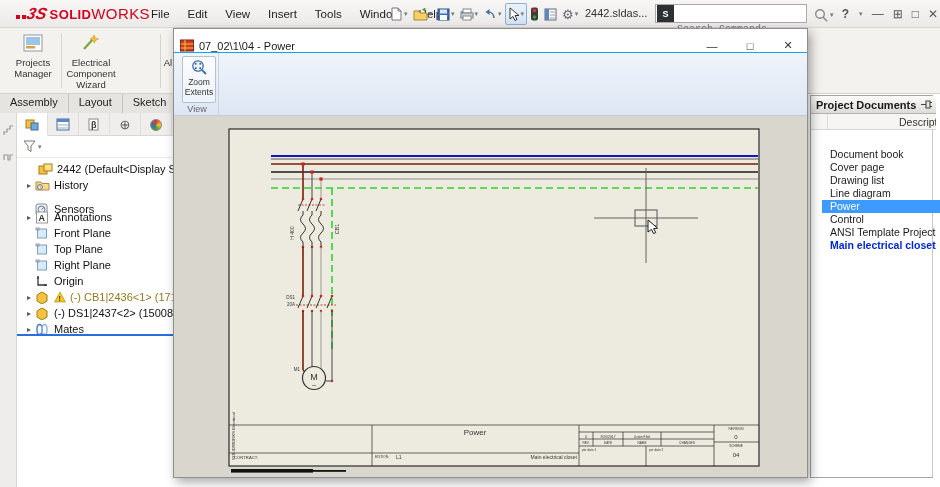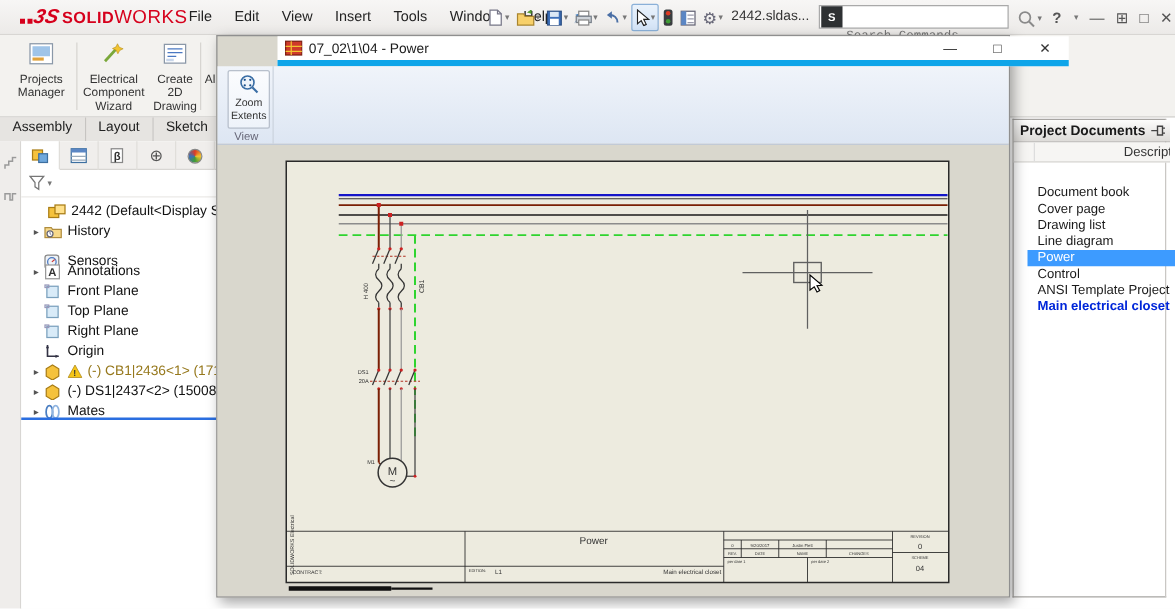--- a/index.html
+++ b/index.html
@@ -58,21 +58,21 @@
   #rphead .t { font-size:11px; font-weight:bold; color:#1a1a1a; margin-left:5px; flex:1; white-space:nowrap; overflow:hidden; }
   #rpcols { position:absolute; left:0; top:18px; width:125px; height:16px; background:#f6f5f3; border-bottom:1px solid #d8d6d3; overflow:hidden; }
   #rpcols .c { position:absolute; left:88px; top:2px; font-size:10.5px; color:#333; white-space:nowrap; }
   #rpcols .div { position:absolute; left:16px; top:0; width:1px; height:16px; background:#ddd; }
   .prow { position:absolute; left:11px; width:125px; height:13px; font-size:10.5px; color:#1a1a1a; padding-left:8px; white-space:nowrap; overflow:hidden; line-height:13px; }
   .prow.sel { background:#3d9bff; color:#fff; }
   .prow.hl { color:#0026d9; font-weight:bold; }
 
   
   #fwin { position:absolute; left:173px; top:28px; width:635px; height:450px; background:#d9d7cd; border:1px solid #8f8f8f; box-shadow:3px 4px 10px rgba(0,0,0,.35); }
-  #ftitle { position:absolute; left:0; top:0; width:633px; height:24px; background:#fff; border-bottom:5px solid #0ea5e9; display:flex; align-items:center;margin-left:48px; }
+  #ftitle { position:absolute; left:0; top:0; width:633px; height:24px; background:#fff; border-bottom:1px solid #0ea5e9; display:flex; align-items:flex-end; }
   #ftitle .t { font-size:11px; color:#1a1a1a; margin-left:5px; flex:1; }
   #ftitle .wc { width:38px; text-align:center; font-size:11px; color:#333; }
   #fribbon { position:absolute; left:0; top:24px; width:633px; height:63px; background:linear-gradient(#f0f4fa,#dde6f3); border-bottom:1px solid #c2cad6; }
   #zebtn { position:absolute; left:6px; top:3px; width:34px; height:47px; border:1px solid #b8c0cc; background:linear-gradient(#fbfcfe,#eef3fa); border-radius:2px; text-align:center; font-size:8.5px; line-height:1.1; color:#333; }
   #zegroup { position:absolute; left:2px; top:0; width:43px; height:62px; border-right:1px solid #ccd3de; }
   #zelabel { position:absolute; left:0; bottom:1px; width:42px; text-align:center; font-size:9px; color:#667; }
   #fcanvas { position:absolute; left:0; top:87px; width:633px; height:361px; background:#d9d7cd; }
   .schsvg { position:absolute; left:0; top:0; pointer-events:none; }
   svg text { font-family:"Liberation Sans", sans-serif; fill:#333; }
 </style>
@@ -197,30 +197,20 @@
         </svg>
       <div>Projects Manager</div>
     </div>
     <div class="rsep" style="left:61px"></div>
     <div class="rbtn" style="left:63px;width:56px">
       <svg class="rico" width="20" height="18" viewBox="0 0 20 18">
           <path d="M3 15L13 4" stroke="#7aa83a" stroke-width="2.2"></path>
           <path d="M13 1l1.4 2.8L17.5 5l-2.8 1.4L13.3 9l-1.4-2.8L9 4.8l2.8-1.3z" fill="#f2c431" stroke="#b8901c" stroke-width=".5"></path>
         </svg>
       <div>Electrical Component Wizard</div>
-    </div>
-    <div class="rbtn" style="left:121px;width:38px">
-      <svg class="rico" width="20" height="18" viewBox="0 0 20 18">
-          <rect x="1.5" y="1.5" width="17" height="15" fill="#fff" stroke="#8a98a8"></rect>
-          <line x1="4" y1="5" x2="16" y2="5" stroke="#4a78c2"></line>
-          <line x1="4" y1="8" x2="16" y2="8" stroke="#4a78c2"></line>
-          <line x1="4" y1="11" x2="11" y2="11" stroke="#4a78c2"></line>
-          <rect x="3" y="13" width="6" height="2" fill="#c8d6ea"></rect>
-        </svg>
-      <div>Create 2D Drawing</div>
     </div>
     <div class="rsep" style="left:160px"></div>
     <div class="rbtn" style="left:162px;width:40px;overflow:hidden">
       <svg class="rico" width="18" height="18" viewBox="0 0 18 18">
           <rect x="2" y="2" width="12" height="12" fill="#f5c23c" stroke="#a97d16"></rect>
         </svg>
       <div>Al Comp</div>
     </div>
   </div>
 

